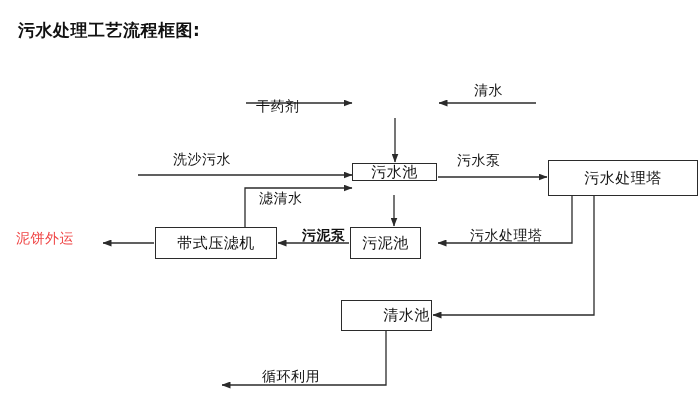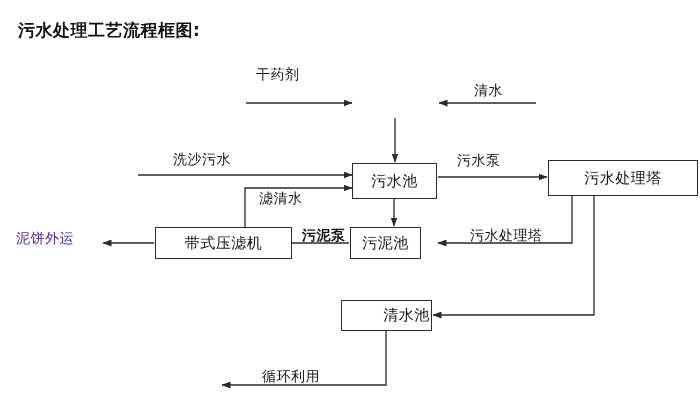--- a/index.html
+++ b/index.html
@@ -52,21 +52,21 @@
   .edge-label {
     position: absolute;
     font-size: 14px;
     color: #111111;
     white-space: nowrap;
     letter-spacing: 0.5px;
   }
   .terminal-label {
     position: absolute;
     font-size: 14px;
-    color: #4c1d95;
+    color: #ef4444;
     white-space: nowrap;
     letter-spacing: 0.5px;
   }
 </style>
 </head>
 <body>
 
 <div id="canvas">
 
   <div id="diagram-title">污水处理工艺流程框图:</div>
@@ -101,41 +101,41 @@
       <path d="M 154 243 L 103 243" marker-end="url(#arrowhead)"></path>
 
       <path d="M 594 196 L 594 315 L 433 315" marker-end="url(#arrowhead)"></path>
 
       <path d="M 386 331 L 386 385 L 222 385" marker-end="url(#arrowhead)"></path>
 
     </g>
   </svg>
 
 
-  <div class="node-box" style="left:352px; top:163px; width:85px; height:36px;">
+  <div class="node-box" style="left:352px; top:163px; width:85px; height:18px;">
     <span>污水池</span>
   </div>
 
   <div class="node-box" style="left:548px; top:160px; width:150px; height:36px;">
     <span>污水处理塔</span>
   </div>
 
-  <div class="node-box" style="left:155px; top:227px; width:137px; height:32px;">
+  <div class="node-box" style="left:155px; top:227px; width:122px; height:32px;">
     <span>带式压滤机</span>
   </div>
 
   <div class="node-box" style="left:350px; top:227px; width:71px; height:32px;">
     <span>污泥池</span>
   </div>
 
   <div class="node-box" style="left:341px; top:300px; width:91px; height:31px;padding-left:40px;">
     <span>清水池</span>
   </div>
 
-  <div class="edge-label" style="left:256px; top:66px;">干药剂</div>
+  <div class="edge-label" style="left:256px; top:98px;">干药剂</div>
 
   <div class="edge-label" style="left:474px; top:82px;">清水</div>
 
   <div class="edge-label" style="left:173px; top:151px;">洗沙污水</div>
 
   <div class="edge-label" style="left:259px; top:190px;">滤清水</div>
 
   <div class="edge-label" style="left:457px; top:152px;">污水泵</div>
 
   <div class="edge-label" style="left:302px; top:227px;font-weight:bold;">污泥泵</div>

